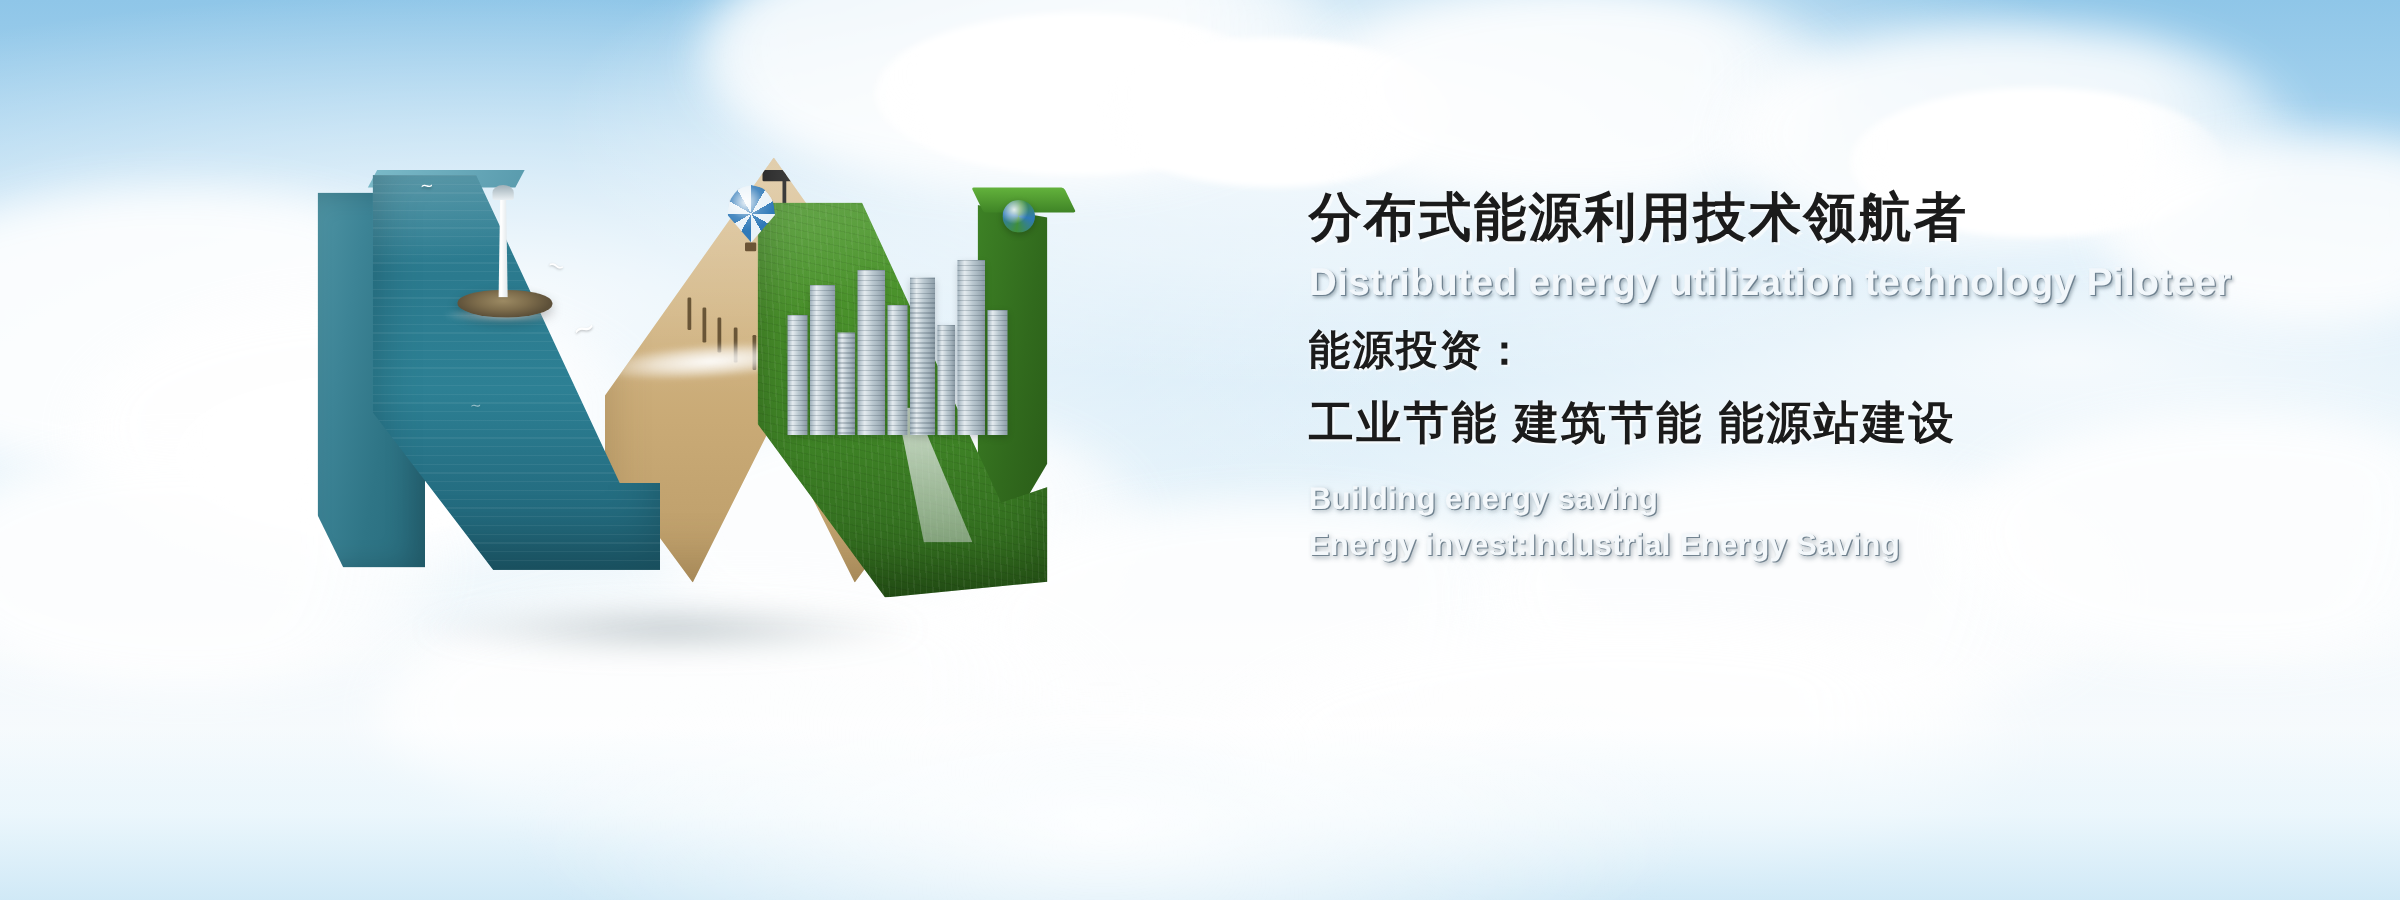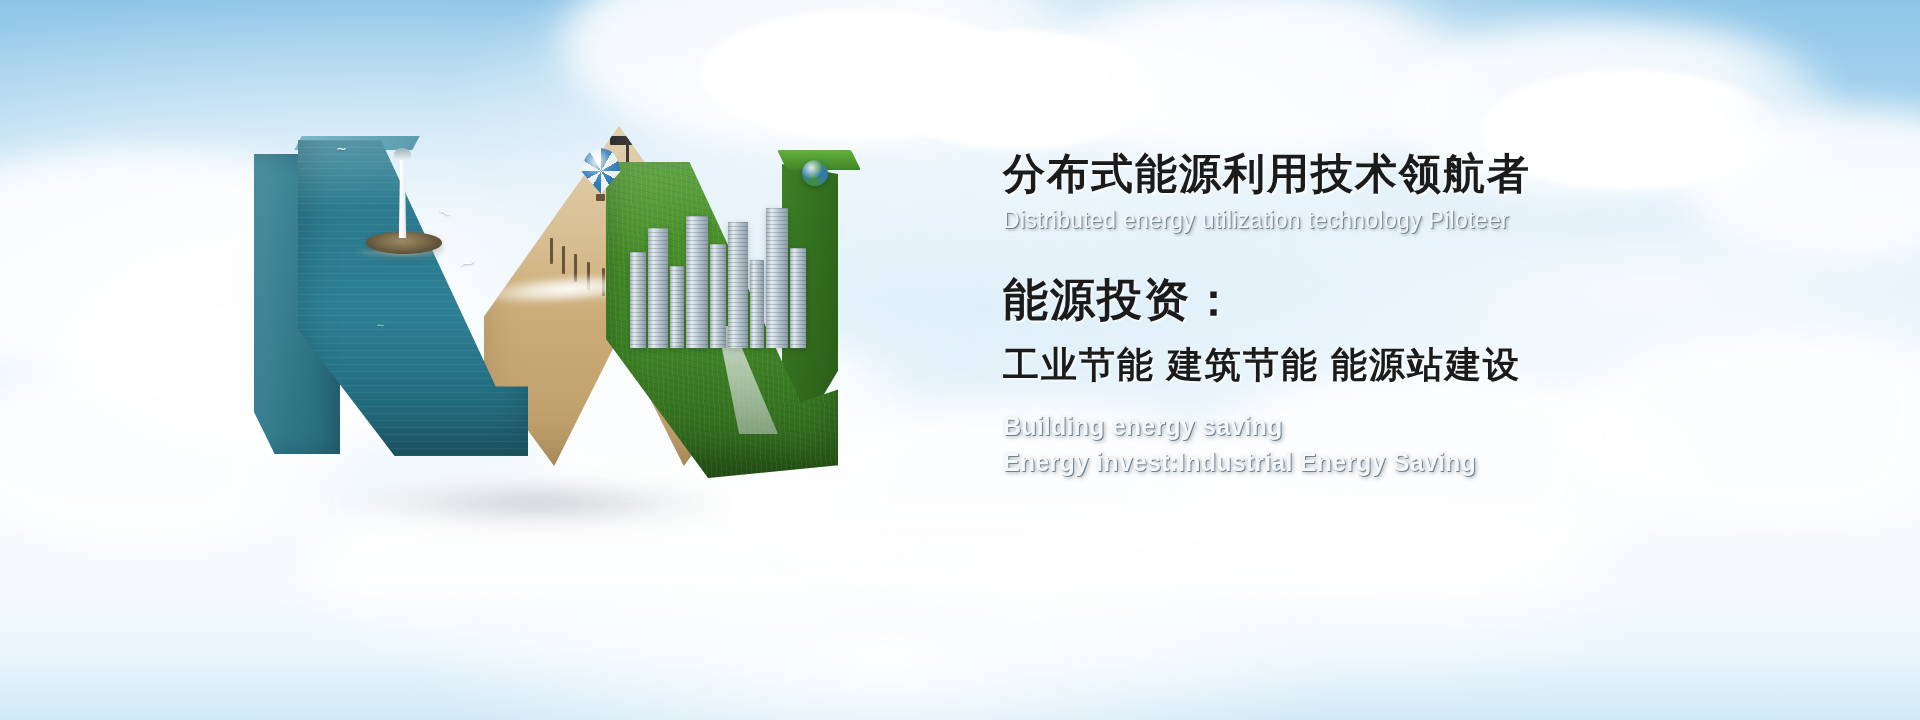--- a/index.html
+++ b/index.html
@@ -200,35 +200,35 @@
   .globe{
     position:absolute;left:576px;top:40px;width:26px;height:26px;border-radius:50%;
     background:
       radial-gradient(circle at 36% 30%, rgba(255,255,255,.85) 0%, rgba(255,255,255,0) 46%),
       conic-gradient(from 10deg,#3f8f3a,#2f79b8,#3f8f3a,#2f79b8,#3f8f3a);
     box-shadow:0 2px 5px rgba(0,0,0,.22);
   }
 
   
   .copy{
-    position:absolute;left:1003px;top:150px;width:740px;
+    position:absolute;left:1047px;top:150px;width:740px;
   }
   .h1{
     font-size:42px;font-weight:bold;color:#1b1b1b;letter-spacing:2px;
     line-height:1.12;margin:0 0 10px 0;
     text-shadow:2px 2px 0 rgba(255,255,255,.55), 0 1px 3px rgba(255,255,255,.7);
     white-space:nowrap;
   }
   .sub-en{
-    font-size:23px;font-weight:normal;color:#f2f7fb;letter-spacing:.3px;
-    line-height:1.2;margin:0 0 38px 0;white-space:nowrap;
+    font-size:31px;font-weight:bold;color:#f2f7fb;letter-spacing:.3px;
+    line-height:1.2;margin:0 0 16px 0;white-space:nowrap;
     text-shadow:1px 1px 0 rgba(90,110,125,.75), 2px 2px 3px rgba(70,90,105,.45);
   }
   .h2{
-    font-size:45px;font-weight:bold;color:#1b1b1b;letter-spacing:2px;
+    font-size:33px;font-weight:bold;color:#1b1b1b;letter-spacing:2px;
     line-height:1.2;margin:0 0 16px 0;white-space:nowrap;
     text-shadow:2px 2px 0 rgba(255,255,255,.5), 0 1px 3px rgba(255,255,255,.65);
   }
   .h3{
     font-size:36px;font-weight:bold;color:#1b1b1b;letter-spacing:2px;
     line-height:1.2;margin:0 0 22px 0;white-space:nowrap;
     text-shadow:2px 2px 0 rgba(255,255,255,.5), 0 1px 3px rgba(255,255,255,.65);
   }
   .en-list{margin:0;padding:0;list-style:none;}
   .en-line{

